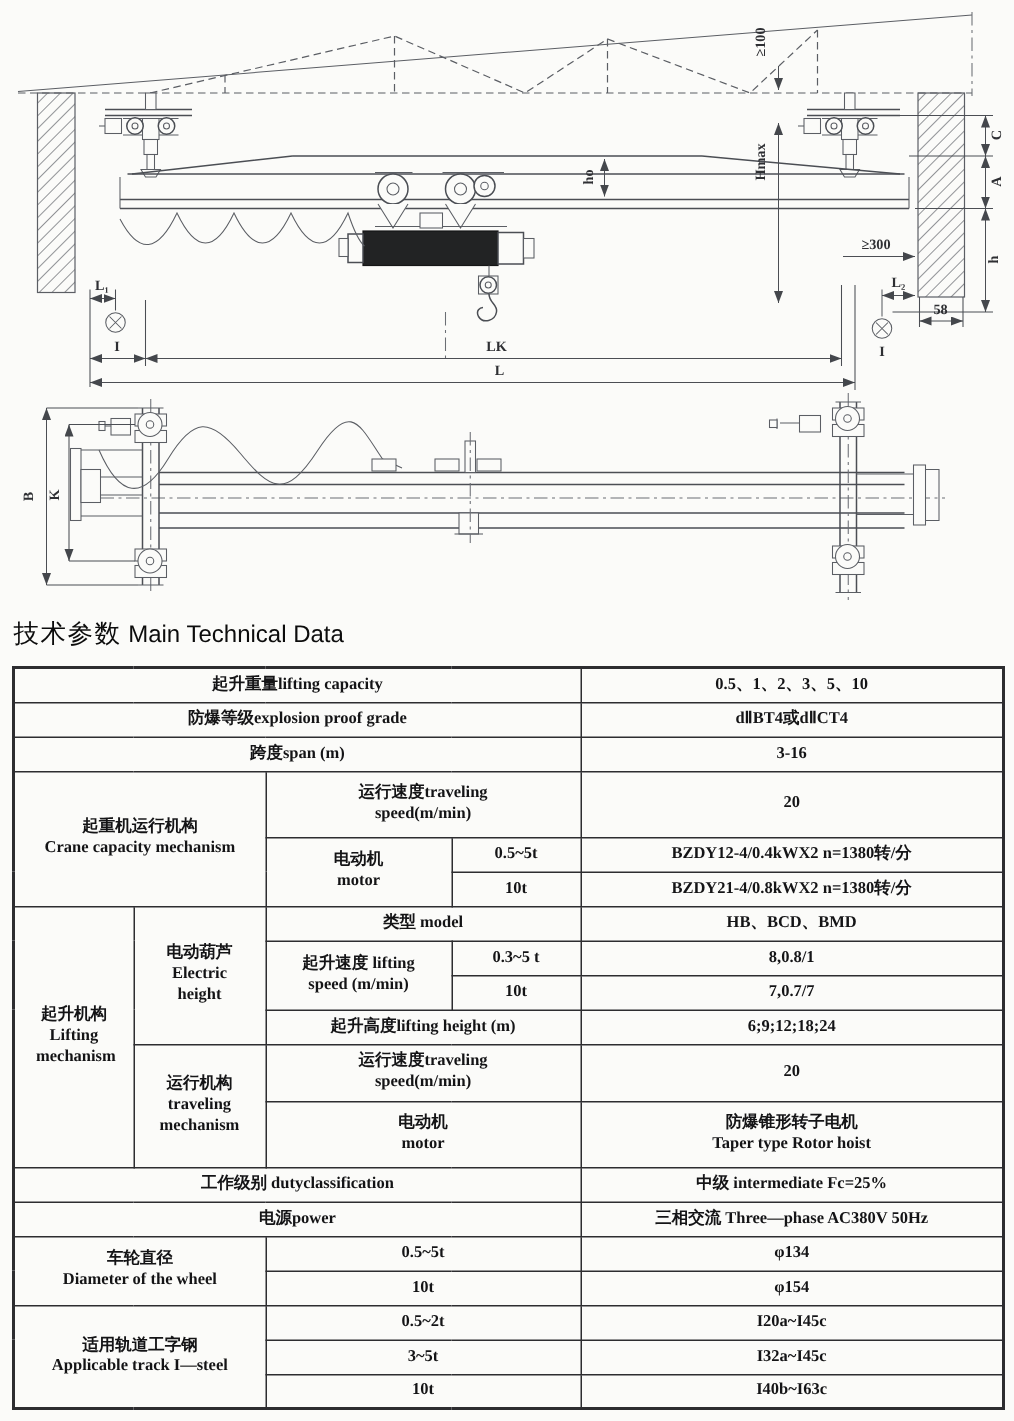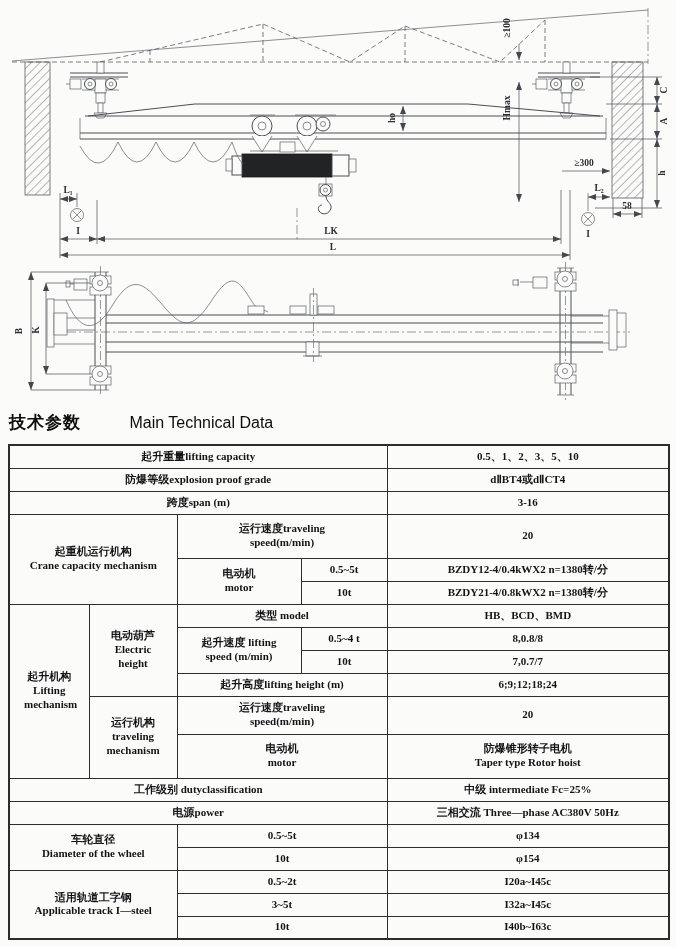--- a/index.html
+++ b/index.html
@@ -18,22 +18,22 @@
   .dash{stroke:#5b5e64;stroke-width:.8;fill:none;stroke-dasharray:5 3;}
   .dashdot{stroke:#6b6e74;stroke-width:.7;fill:none;stroke-dasharray:9 3 2 3;}
   .dim{stroke:#4b4e54;stroke-width:.7;fill:none;}
   .fw{fill:#fbfbf9;stroke:#4b4e54;stroke-width:1;}
   .fwt{fill:#fbfbf9;stroke:#5b5e64;stroke-width:.7;}
   .dark{fill:#222324;stroke:#151516;stroke-width:.8;}
   .dimtxt{font-family:"Liberation Serif",serif;font-size:9.5px;font-weight:bold;fill:#2e2f33;}
 
   
   .title{margin:9px 0 10px 9px;font-family:"Liberation Sans",sans-serif;color:#0c0c0c;}
-  .title .zh{font-size:17px;font-weight:bold;letter-spacing:1px;}
-  .title .en{font-size:16px;font-weight:normal;margin-left:44px;}
+  .title .zh{font-size:17px;font-weight:normal;letter-spacing:1px;}
+  .title .en{font-size:16px;font-weight:normal;}
 
   
   table.spec{
     border-collapse:collapse;table-layout:fixed;
     margin-left:8px;width:660px;
     border:2px solid #2d2d30;
   }
   table.spec td{
     border:1px solid #2d2d30;
     text-align:center;vertical-align:middle;
@@ -349,22 +349,22 @@
         </td>
         <td colspan="2">类型  model</td>
         <td>HB、BCD、BMD</td>
       </tr>
 
       <tr>
         <td rowspan="2" class="lines">
           <span>起升速度 lifting</span>
           <span>speed (m/min)</span>
         </td>
-        <td>0.5~4 t</td>
-        <td>8,0.8/8</td>
+        <td>0.3~5 t</td>
+        <td>8,0.8/1</td>
       </tr>
 
       <tr>
         <td>10t</td>
         <td>7,0.7/7</td>
       </tr>
 
       <tr>
         <td colspan="2">起升高度lifting height (m)</td>
         <td>6;9;12;18;24</td>

